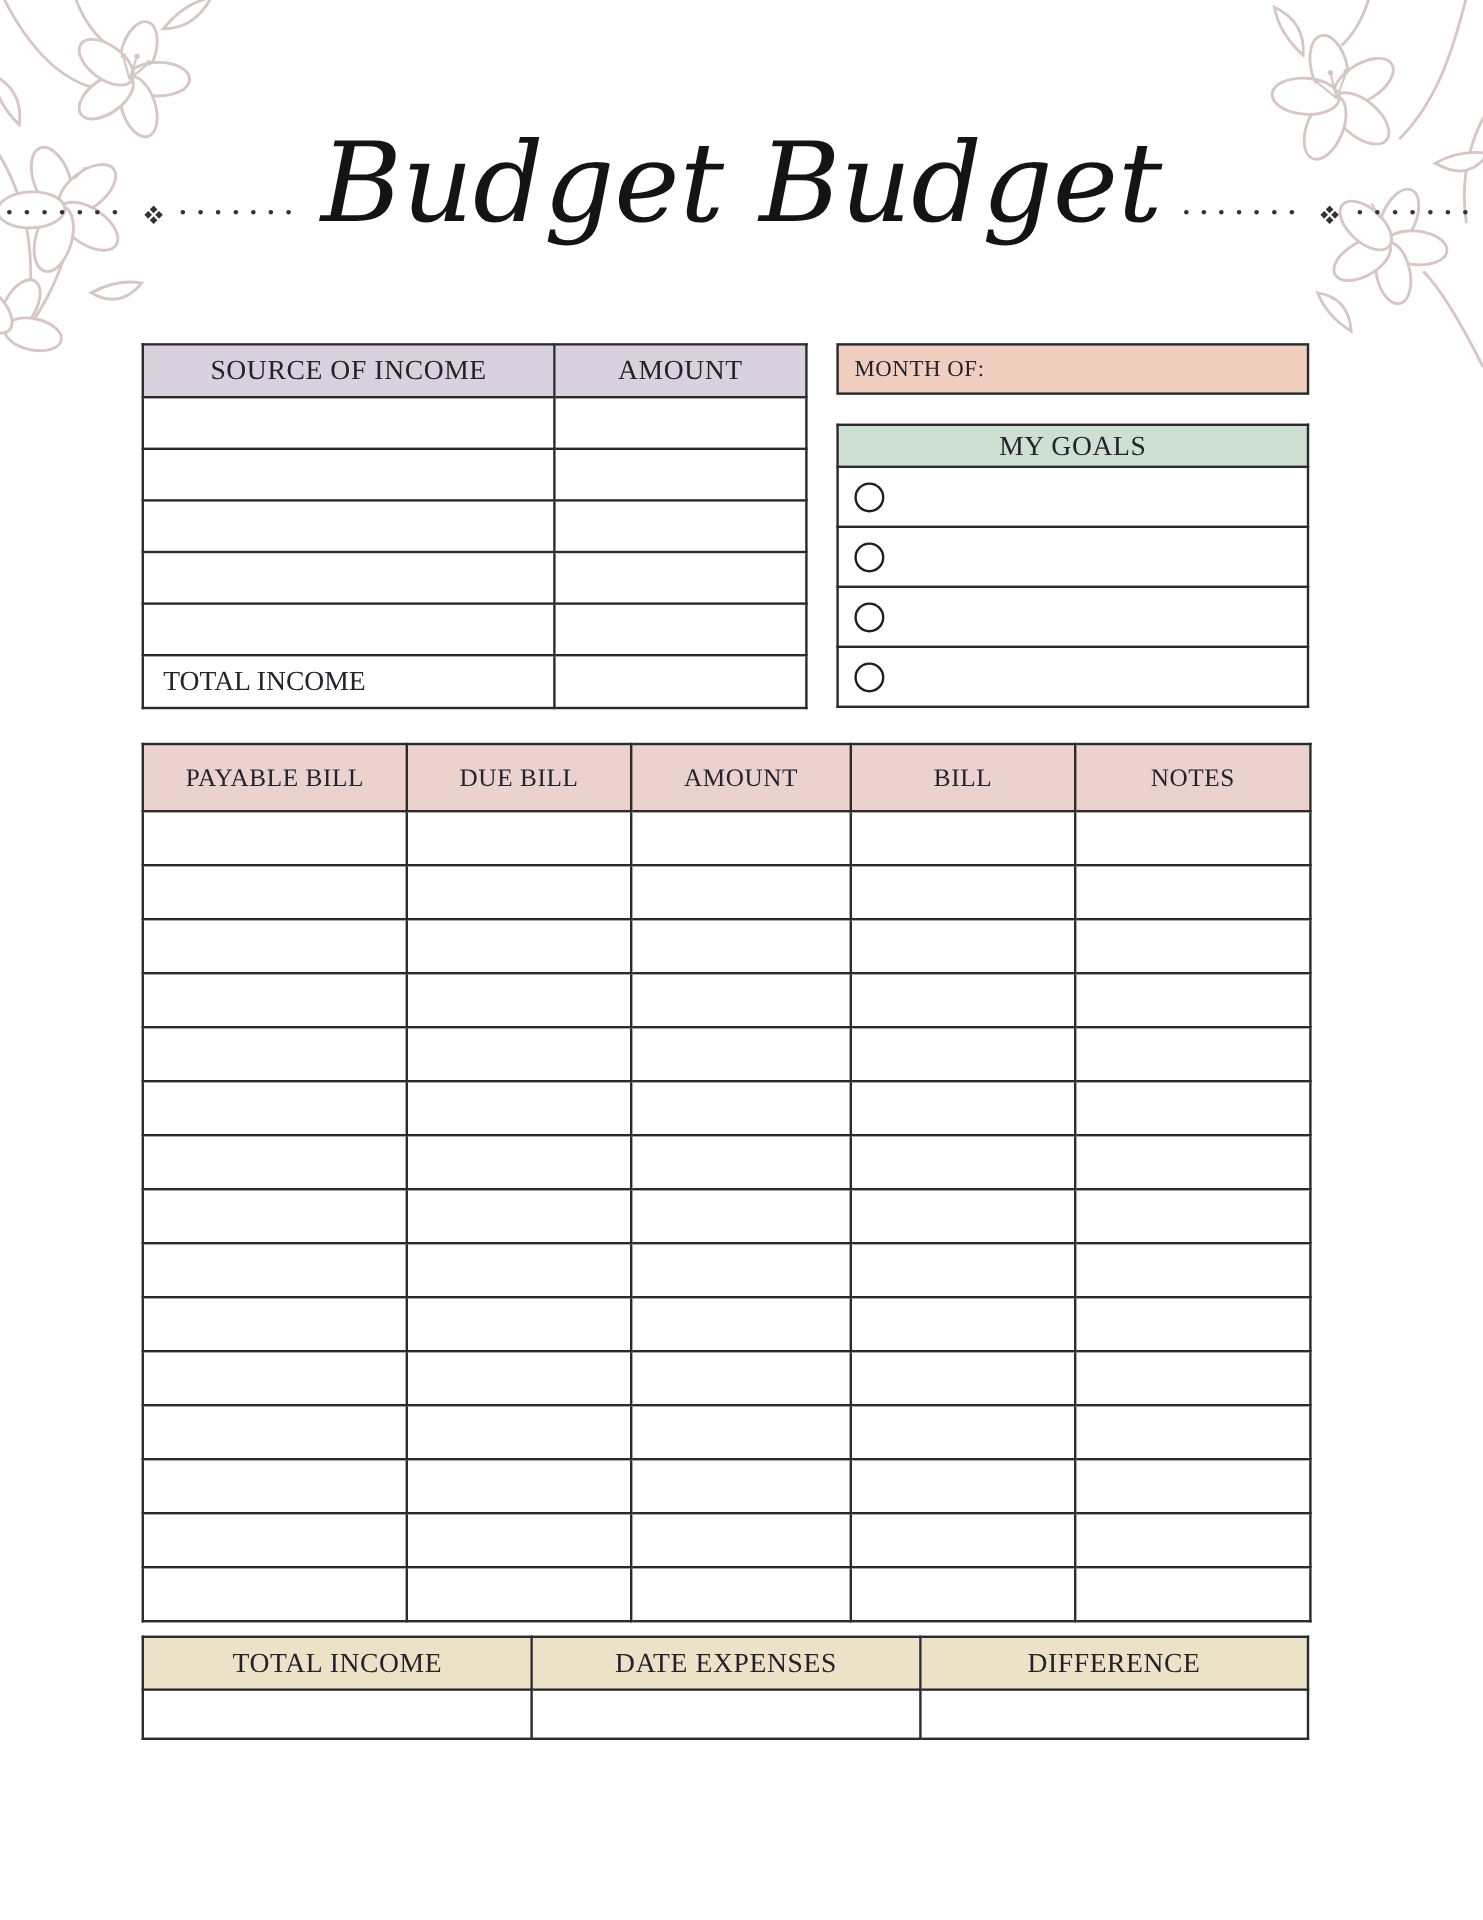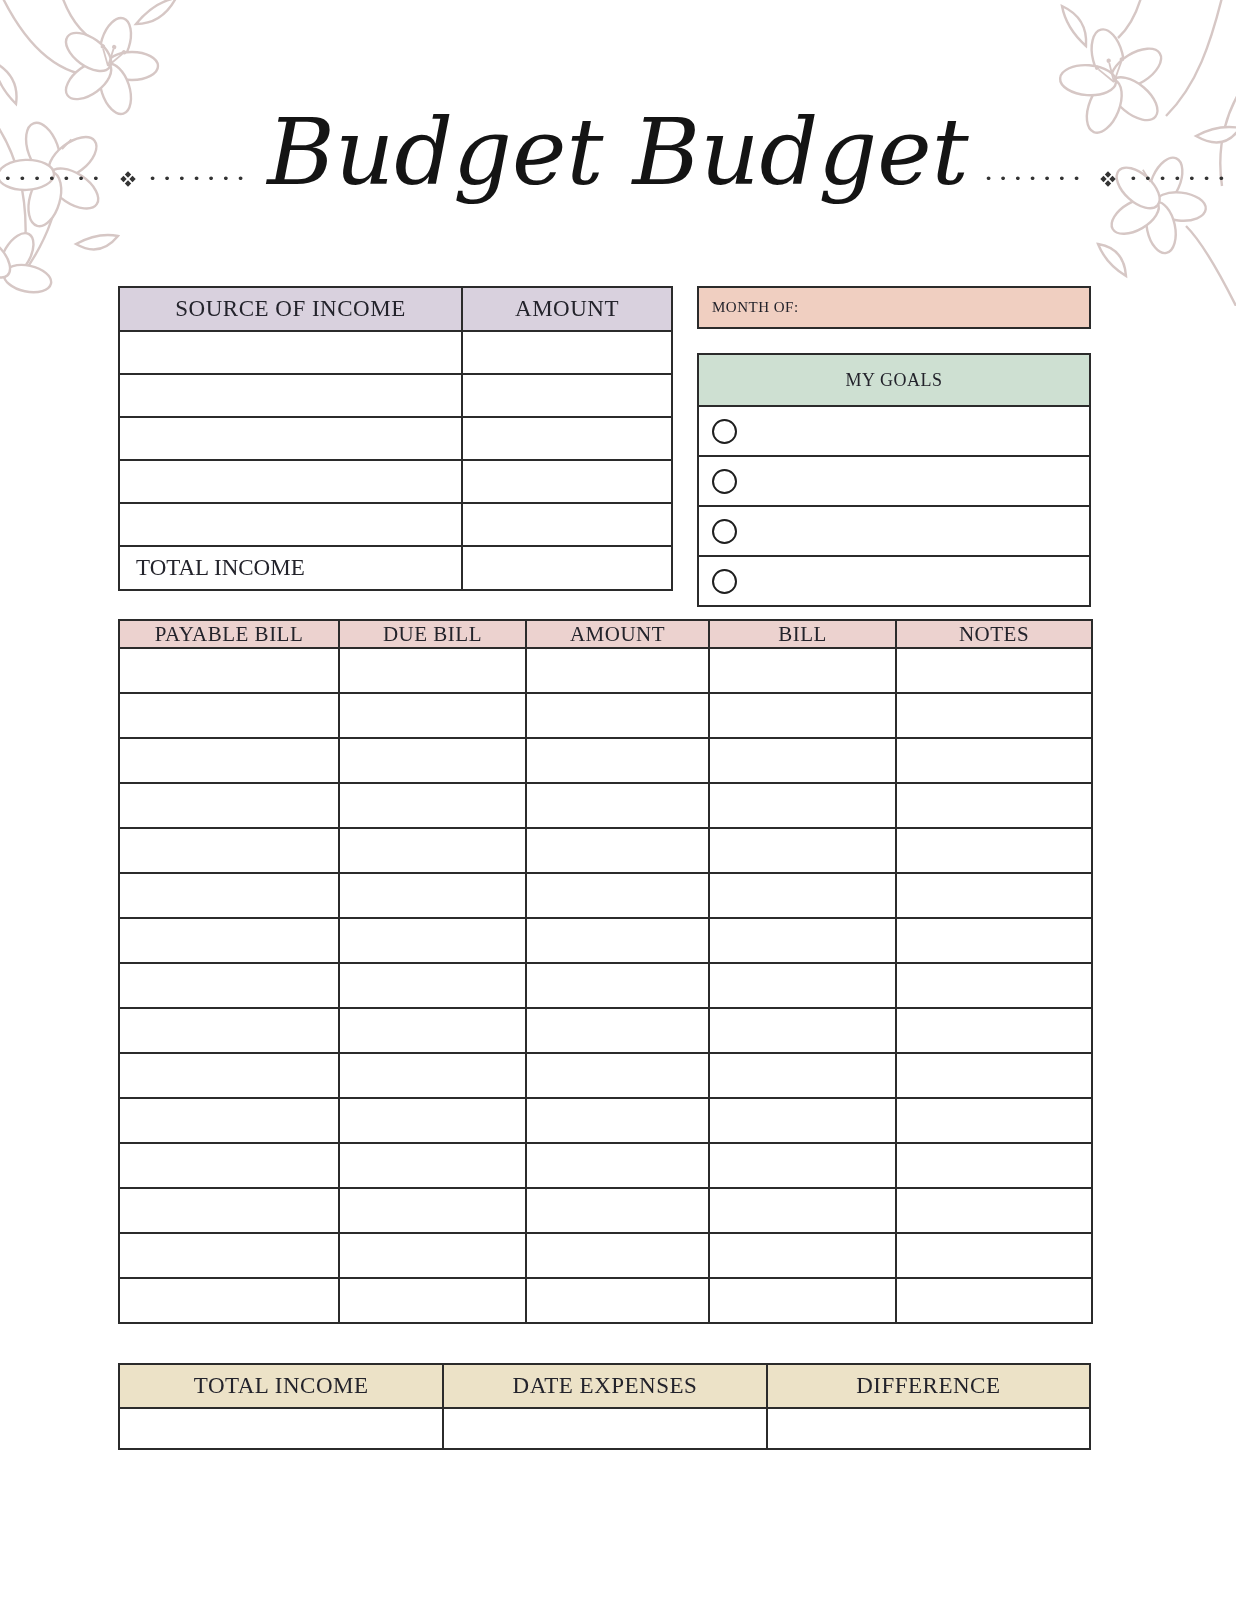--- a/index.html
+++ b/index.html
@@ -48,38 +48,38 @@
   
   .income-table { left:118px; top:286px; width:553px; }
   .income-table th { height:44px; background:var(--lavender,#d9d1de); font-size:23px; }
   .income-table td { height:43px; }
   .income-table .total-label { text-align:left; padding-left:16px; font-size:23px; height:44px; }
 
   
   .month-box {
     position:absolute; left:697px; top:286px; width:394px; height:43px;
     background:var(--peach,#f0cfc1); border:2px solid var(--border,#2b2b2b);
-    display:flex; align-items:center; padding-left:13px; font-size:15px; letter-spacing:0.5px;
+    display:flex; align-items:center; padding-left:13px; font-size:19px; letter-spacing:0.5px;
   }
   .month-value { flex:1; height:100%; }
 
   
   .goals-table { left:697px; top:353px; width:394px; }
-  .goals-table th { height:52px; background:var(--green,#cee0d2); font-size:18px; }
+  .goals-table th { height:35px; background:var(--green,#cee0d2); font-size:23px; }
   .goals-table td { height:48px; text-align:left; }
   .goal-cell { display:flex; align-items:center; height:48px; }
   .goal-circle {
     display:inline-block; width:25px; height:25px; flex:0 0 25px;
     border:2px solid #1f1f1f; border-radius:50%; margin-left:13px; background:#ffffff;
   }
   .goal-text { flex:1; height:100%; }
 
   
   .bills-table { left:118px; top:619px; width:973px; }
-  .bills-table th { height:28px; background:var(--pink,#ecd2cf); font-size:21px; }
+  .bills-table th { height:56px; background:var(--pink,#ecd2cf); font-size:21px; }
   .bills-table td { height:45px; }
 
   
   .summary-table { left:118px; top:1363px; width:973px; }
   .summary-table th { height:44px; background:var(--tan,#ece2c7); font-size:23px; }
   .summary-table td { height:41px; }
 </style>
 </head>
 <body>
 

